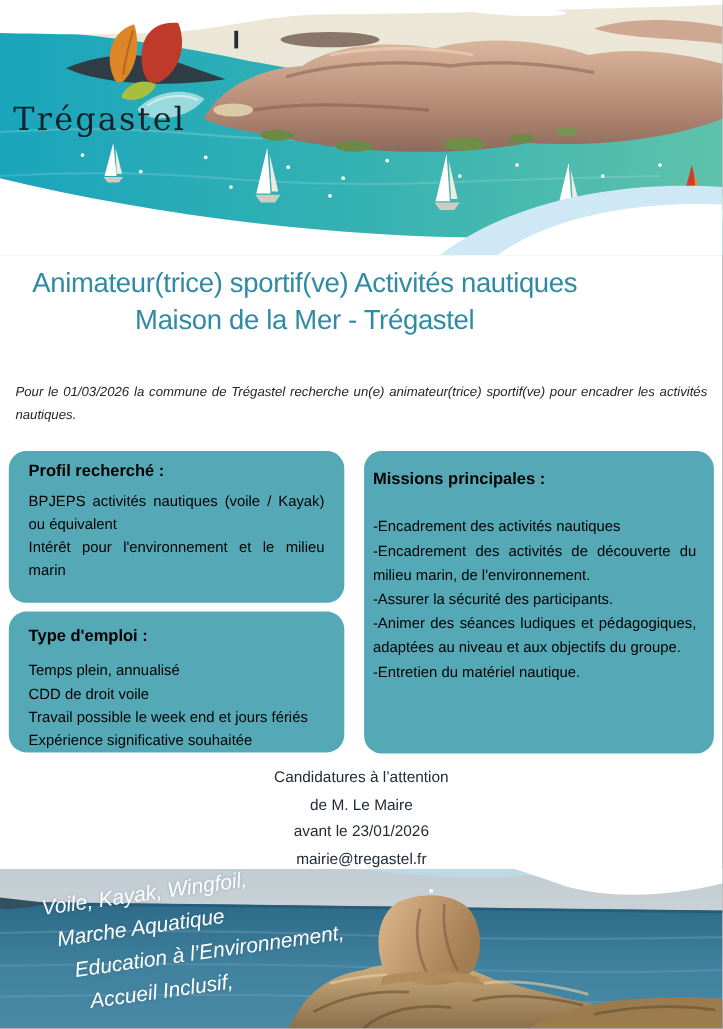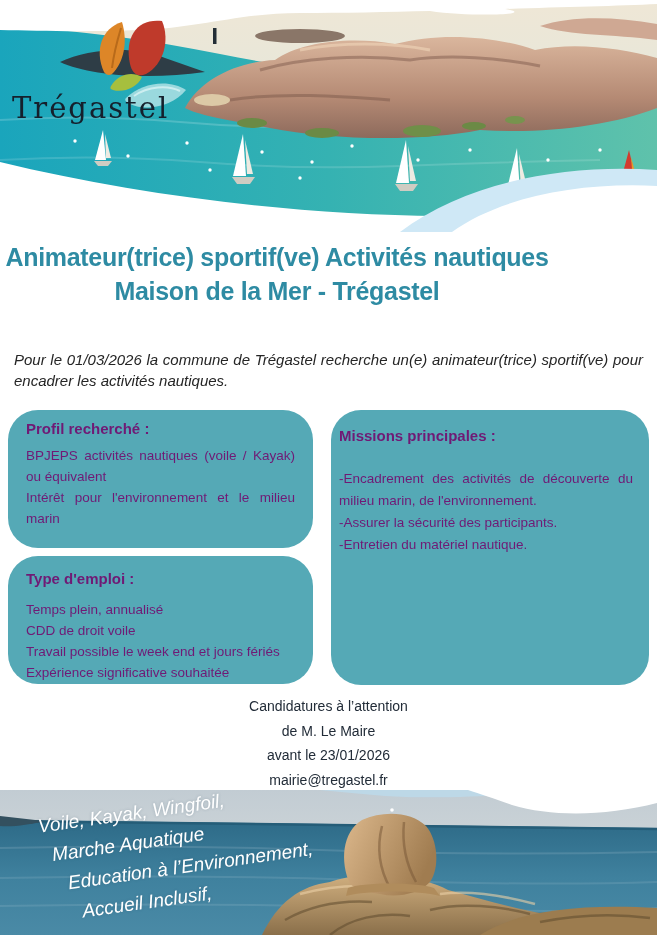--- a/index.html
+++ b/index.html
@@ -7,31 +7,31 @@
     position:relative;width:657px;height:935px;margin:0 auto;background:#ffffff;
     overflow:hidden;font-family:"Liberation Sans","DejaVu Sans",sans-serif;
   }
   
   .header-photo{position:absolute;left:0;top:0;width:657px;height:232px;}
   .header-photo svg{display:block;}
   .logo{position:absolute;left:8px;top:16px;width:210px;height:112px;}
   
   .title{
     position:absolute;left:0;top:240px;width:554px;text-align:center;
-    color:#2e8ba3;font-weight:700;font-size:25px;line-height:34px;letter-spacing:-0.3px;
+    color:#2e8ba3;font-weight:400;font-size:25px;line-height:34px;letter-spacing:-0.3px;
   }
   
   .intro{
     position:absolute;left:14px;top:334px;width:629px;
-    font-style:italic;font-size:15px;line-height:21px;color:#252525;
+    font-style:italic;font-size:12px;line-height:21px;color:#252525;
     text-align:justify;
   }
   
   .tealbox{
-    position:absolute;background:#55a9b6;border-radius:30px;color:#701a75;
+    position:absolute;background:#55a9b6;border-radius:16px;color:#000000;
     box-sizing:border-box;overflow:hidden;
   }
   .box-profil{left:8px;top:410px;width:305px;height:138px;padding:9px 18px 0 18px;}
   .box-emploi{left:8px;top:556px;width:305px;height:128px;padding:13px 18px 0 18px;}
   .box-missions{left:331px;top:410px;width:318px;height:275px;padding:16px 16px 0 8px;}
   .box-heading{font-weight:700;font-size:15px;line-height:20px;margin-bottom:6px;}
   .box-emploi .box-heading{margin-bottom:10px;}
   .box-missions .box-heading{margin-bottom:22px;}
   .box-line{font-size:13.5px;line-height:21px;}
   .box-missions .box-line{line-height:22px;}
@@ -170,22 +170,24 @@
   <div class="tealbox box-emploi">
     <div class="box-heading">Type d'emploi :</div>
     <div class="box-line">Temps plein, annualisé</div>
     <div class="box-line">CDD de droit voile</div>
     <div class="box-line">Travail possible le week end et jours fériés</div>
     <div class="box-line">Expérience significative souhaitée</div>
   </div>
 
   <div class="tealbox box-missions">
     <div class="box-heading">Missions principales :</div>
+    <div class="box-line">-Encadrement des activités nautiques</div>
     <div class="box-line justify">-Encadrement des activités de découverte du milieu marin, de l'environnement.</div>
     <div class="box-line">-Assurer la sécurité des participants.</div>
+    <div class="box-line justify">-Animer des séances ludiques et pédagogiques, adaptées au niveau et aux objectifs du groupe.</div>
     <div class="box-line">-Entretien du matériel nautique.</div>
   </div>
 
   <div class="contact">
     <div>Candidatures à l’attention</div>
     <div>de M. Le Maire</div>
     <div>avant le 23/01/2026</div>
     <div>mairie@tregastel.fr</div>
   </div>
 

